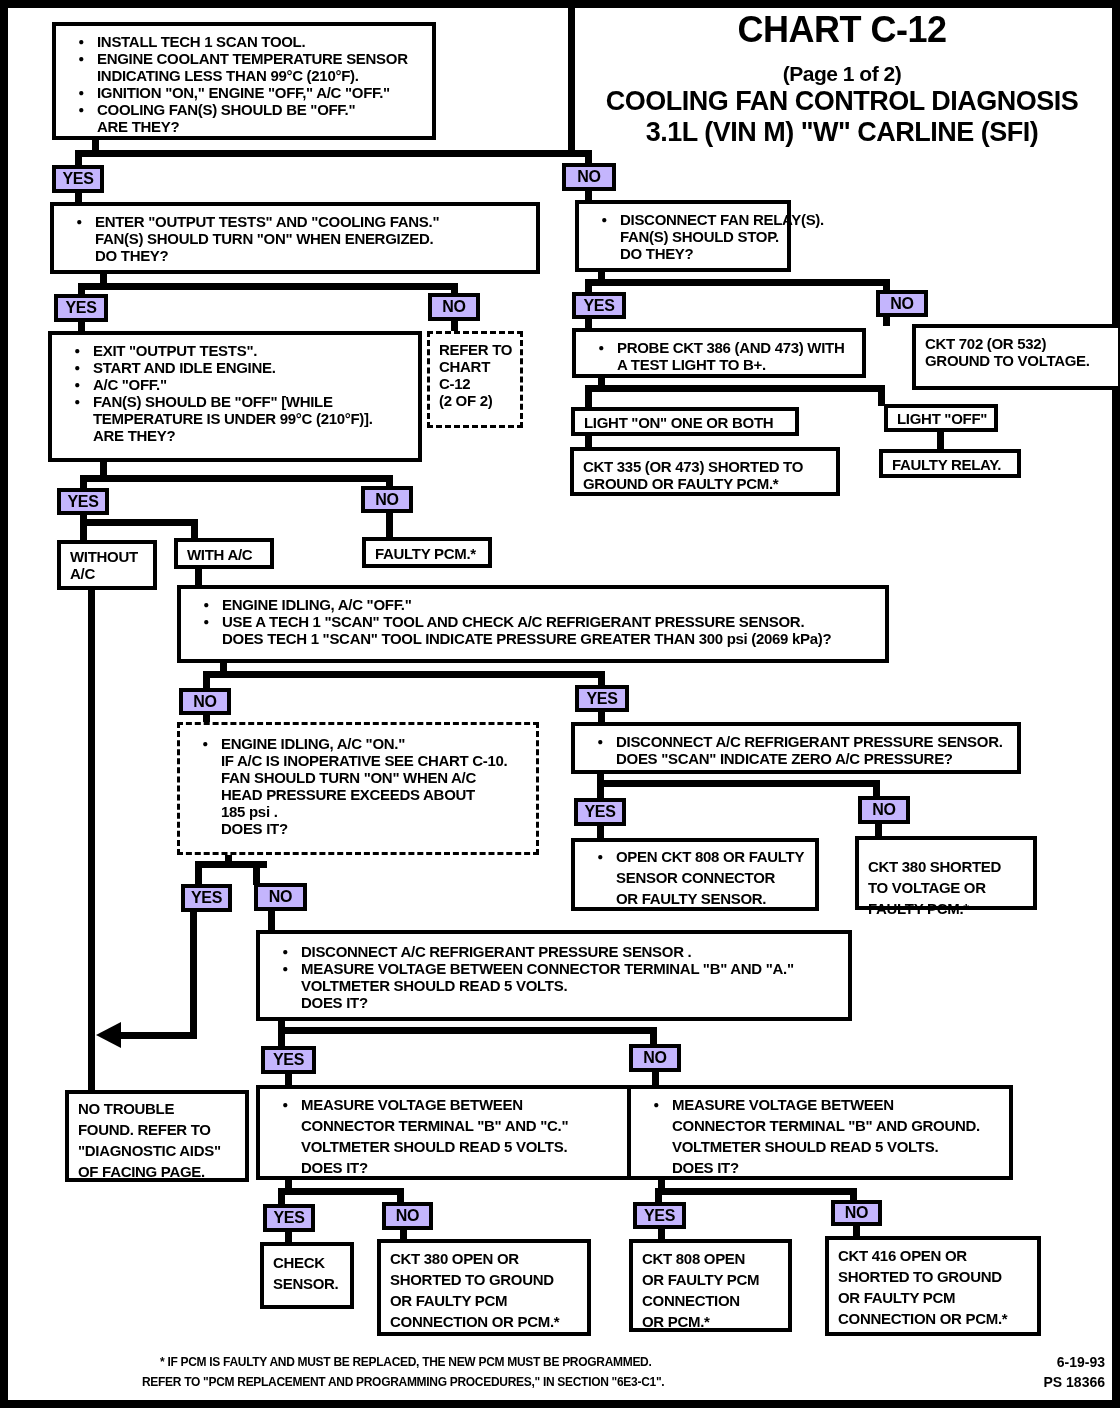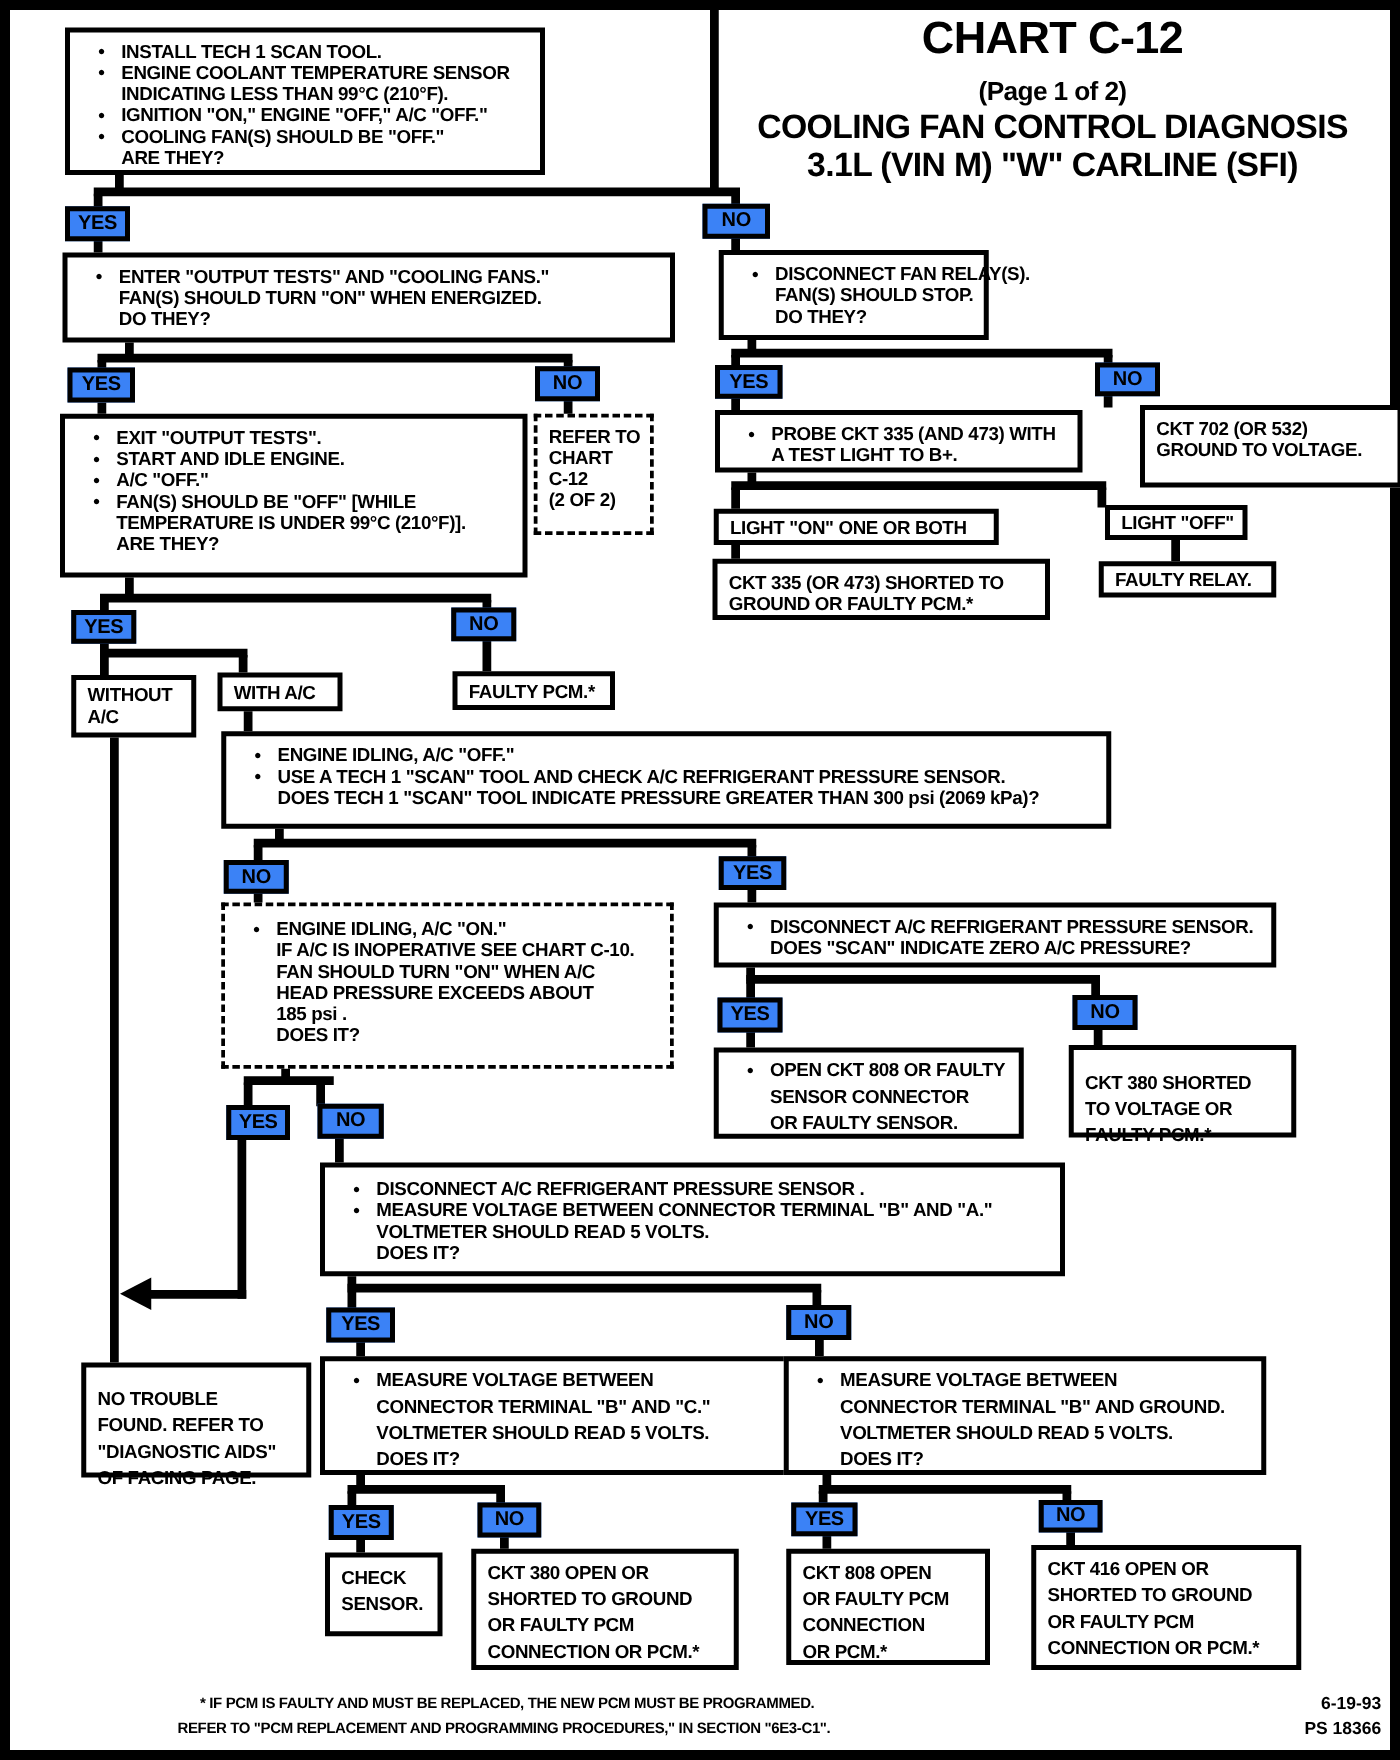--- a/index.html
+++ b/index.html
@@ -7,21 +7,21 @@
   .frame{position:absolute;inset:0;border:8px solid #000;box-sizing:border-box;}
   .seg{position:absolute;background:#000;display:block;}
   .box{position:absolute;background:#fff;border:4px solid #000;box-sizing:border-box;
        padding:7px 9px;font-size:15px;line-height:17px;letter-spacing:-0.3px;}
   .dashed{border:3px dashed #000;}
   .center{text-align:center;}
   .roomy{line-height:21px;}
   .li{display:flex;}
   .dot{flex:0 0 32px;width:32px;text-align:center;font-size:10px;}
   .t{white-space:nowrap;}
-  .badge{position:absolute;background:#3b82f6;border:4px solid #000;box-sizing:border-box;
+  .badge{position:absolute;background:#c4b5fd;border:4px solid #000;box-sizing:border-box;
          display:flex;align-items:center;justify-content:center;font-size:16px;letter-spacing:-0.3px;}
   .title{position:absolute;left:578px;top:10px;width:528px;text-align:center;letter-spacing:-0.5px;}
   .title .t1{font-size:36px;line-height:40px;margin-bottom:12px;}
   .title .t2{font-size:21px;line-height:24px;}
   .title .t3{font-size:27px;line-height:31px;}
   .arrowhead{position:absolute;left:96px;top:1022px;width:0;height:0;
              border-top:13px solid transparent;border-bottom:13px solid transparent;border-right:25px solid #000;}
   .footnote{position:absolute;left:142px;top:1352px;width:720px;font-size:12px;line-height:20px;letter-spacing:-0.3px;}
   .footnote .fn1{padding-left:18px;}
   .docinfo{position:absolute;left:1005px;top:1352px;width:100px;font-size:14px;line-height:20px;text-align:right;}
@@ -224,21 +224,21 @@
     <div class="li">
       <span class="t">C-12</span>
     </div>
     <div class="li">
       <span class="t">(2 OF 2)</span>
     </div>
   </div>
 <div class="box" style="left:572px;top:328px;width:294px;height:50px">
     <div class="li">
       <span class="dot">●</span>
-      <span class="t">PROBE CKT 335 (AND 473) WITH</span>
+      <span class="t">PROBE CKT 386 (AND 473) WITH</span>
     </div>
     <div class="li">
       <span class="dot"></span>
       <span class="t">A TEST LIGHT TO B+.</span>
     </div>
   </div>
 <div class="box plain" style="left:912px;top:324px;width:210px;height:66px">
     <div class="li">
       <span class="t">CKT 702 (OR 532)</span>
     </div>
@@ -373,21 +373,21 @@
     </div>
     <div class="li">
       <span class="dot"></span>
       <span class="t">VOLTMETER SHOULD READ 5 VOLTS.</span>
     </div>
     <div class="li">
       <span class="dot"></span>
       <span class="t">DOES IT?</span>
     </div>
   </div>
-<div class="box plain roomy" style="left:65px;top:1090px;width:184px;height:92px;padding-top:15px">
+<div class="box plain roomy" style="left:65px;top:1090px;width:184px;height:92px;padding-top:4px">
     <div class="li">
       <span class="t">NO TROUBLE</span>
     </div>
     <div class="li">
       <span class="t">FOUND.  REFER TO</span>
     </div>
     <div class="li">
       <span class="t">"DIAGNOSTIC AIDS"</span>
     </div>
     <div class="li">

